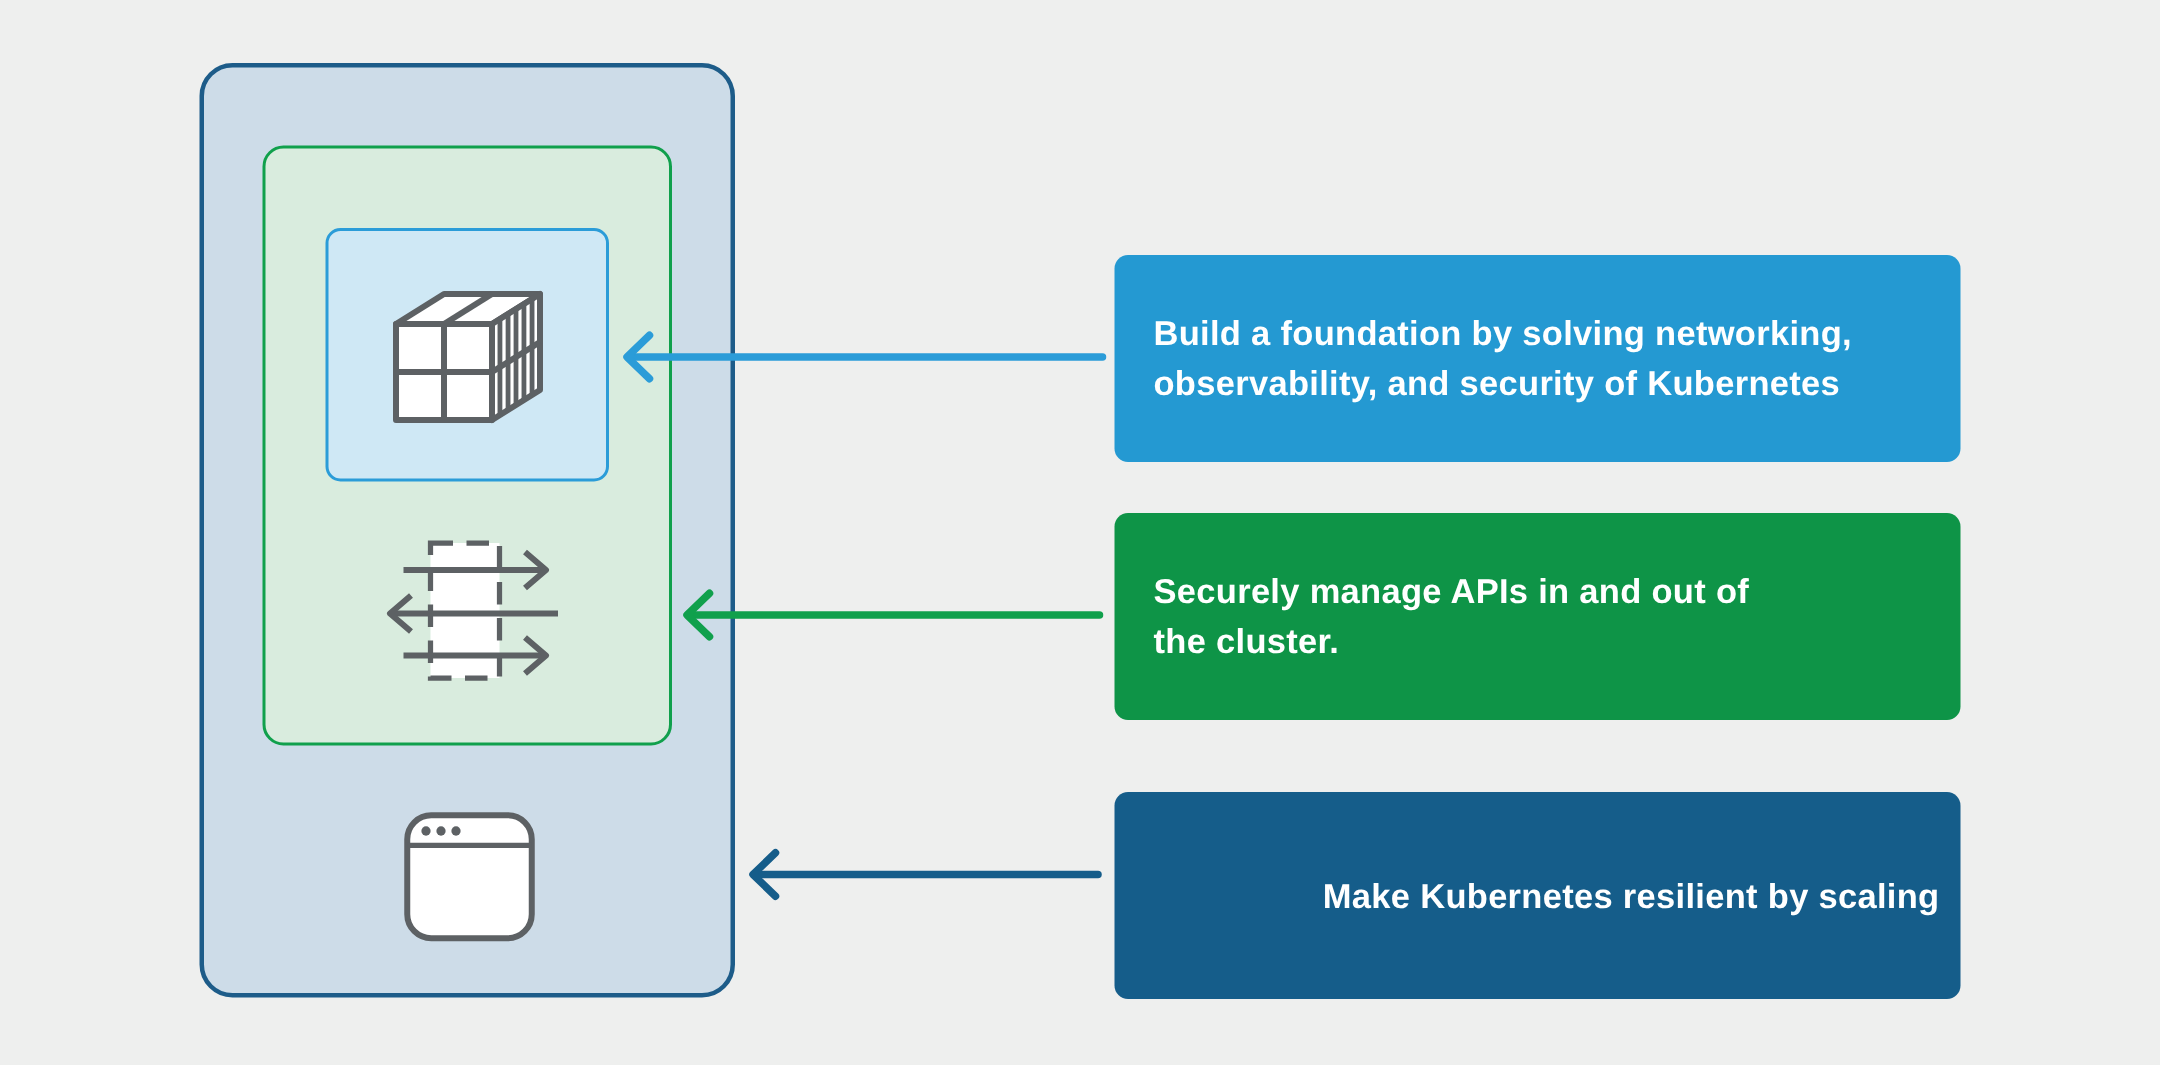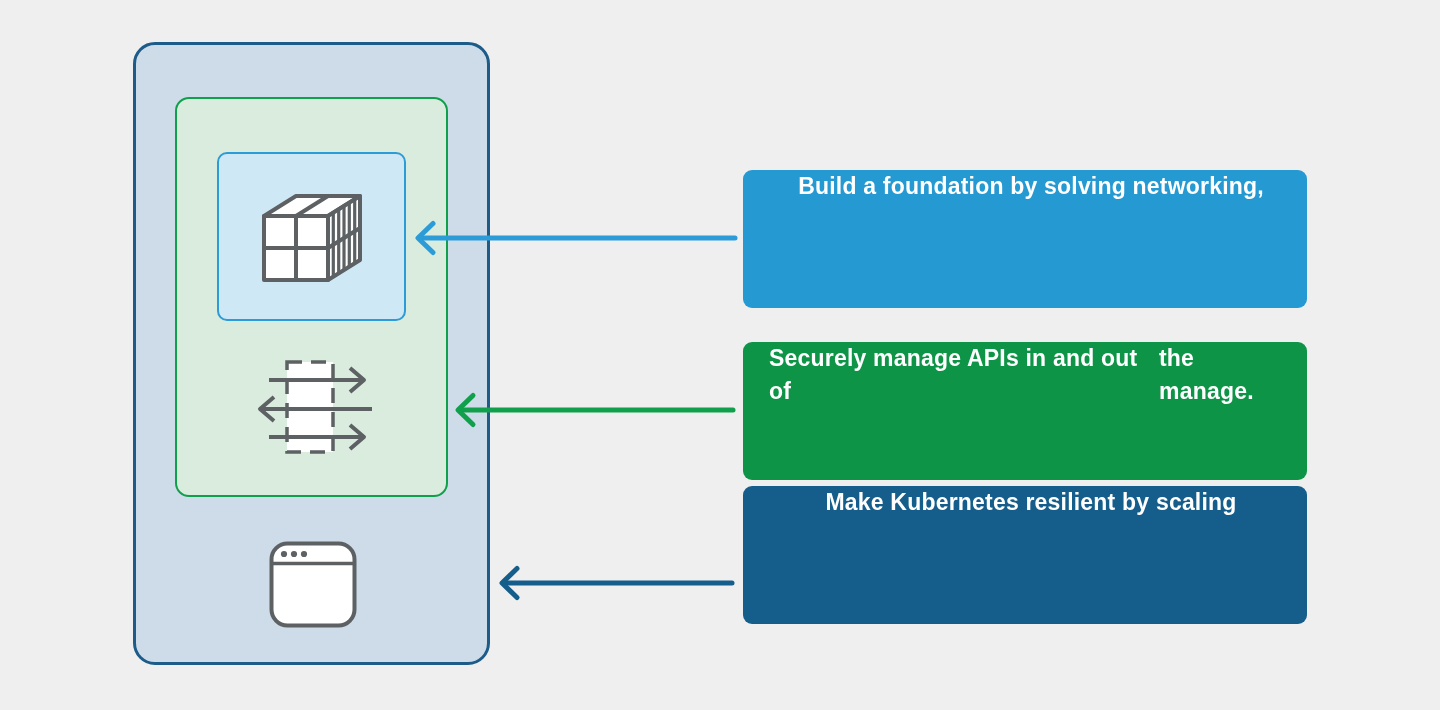--- a/index.html
+++ b/index.html
@@ -61,31 +61,31 @@
   .arrow-green { stroke: var(--green_border, #10a04c); }
   .arrow-navy  { stroke: var(--callout_navy, #155d8a); }
 
   
   .callout {
     position: absolute;
     left: 743px;
     width: 564px; height: 138px;
     border-radius: 9px;
     box-sizing: border-box;
-    display: flex; flex-direction: row; justify-content: center;
+    display: flex; flex-direction: column; justify-content: center;
     padding-left: 26px; padding-right: 14px;
     color: var(--text, #ffffff);
     font-size: 23px;
     font-weight: 700;
     line-height: 33px;
     letter-spacing: 0.2px;
   }
   .callout-blue  { top: 170px; background: var(--callout_blue, #2499d2); }
   .callout-green { top: 342px; background: var(--callout_green, #0e9447); }
-  .callout-navy  { top: 486px; background: var(--callout_navy, #155d8a); }
+  .callout-navy  { top: 528px; background: var(--callout_navy, #155d8a); align-items: flex-end; }
 </style>
 </head>
 <body>
 
 <div class="stage">
 
   <div class="outer-box">
     <div class="green-box">
 
       <div class="inner-box">
@@ -143,24 +143,25 @@
       <polyline points="473,395.5 458,410 473,424.5" fill="none"></polyline>
     </g>
     <g class="arrow-line arrow-navy">
       <line x1="505" y1="583" x2="732" y2="583"></line>
       <polyline points="517,568.5 502,583 517,597.5" fill="none"></polyline>
     </g>
   </svg>
 
   <div class="callout callout-blue">
     <div>Build a foundation by solving networking,</div>
+    <div>observability, and security of Kubernetes</div>
   </div>
 
   <div class="callout callout-green">
     <div>Securely manage APIs in and out of</div>
-    <div>the manage.</div>
+    <div>the cluster.</div>
   </div>
 
   <div class="callout callout-navy">
     <div>Make Kubernetes resilient by scaling</div>
   </div>
 
 </div>
 
 </body></html>

